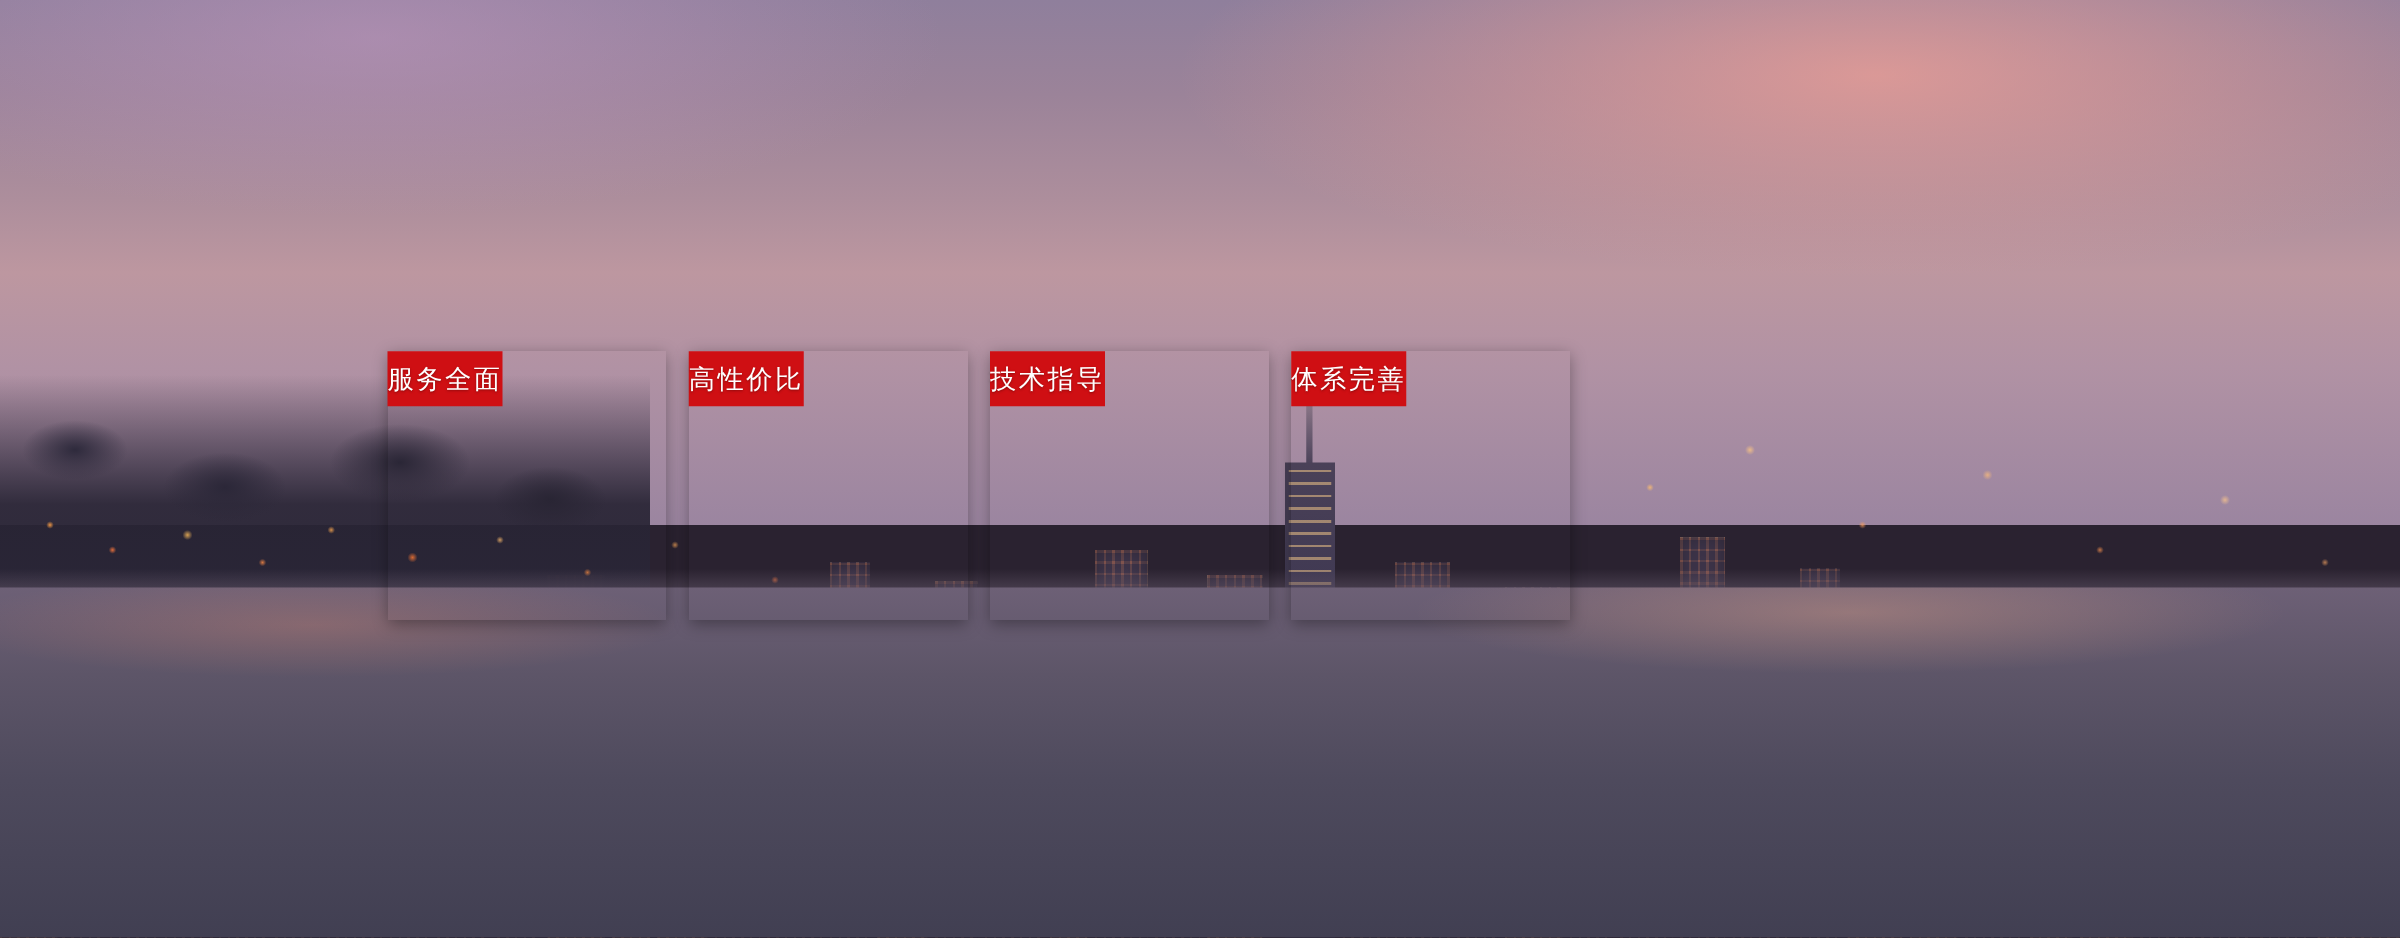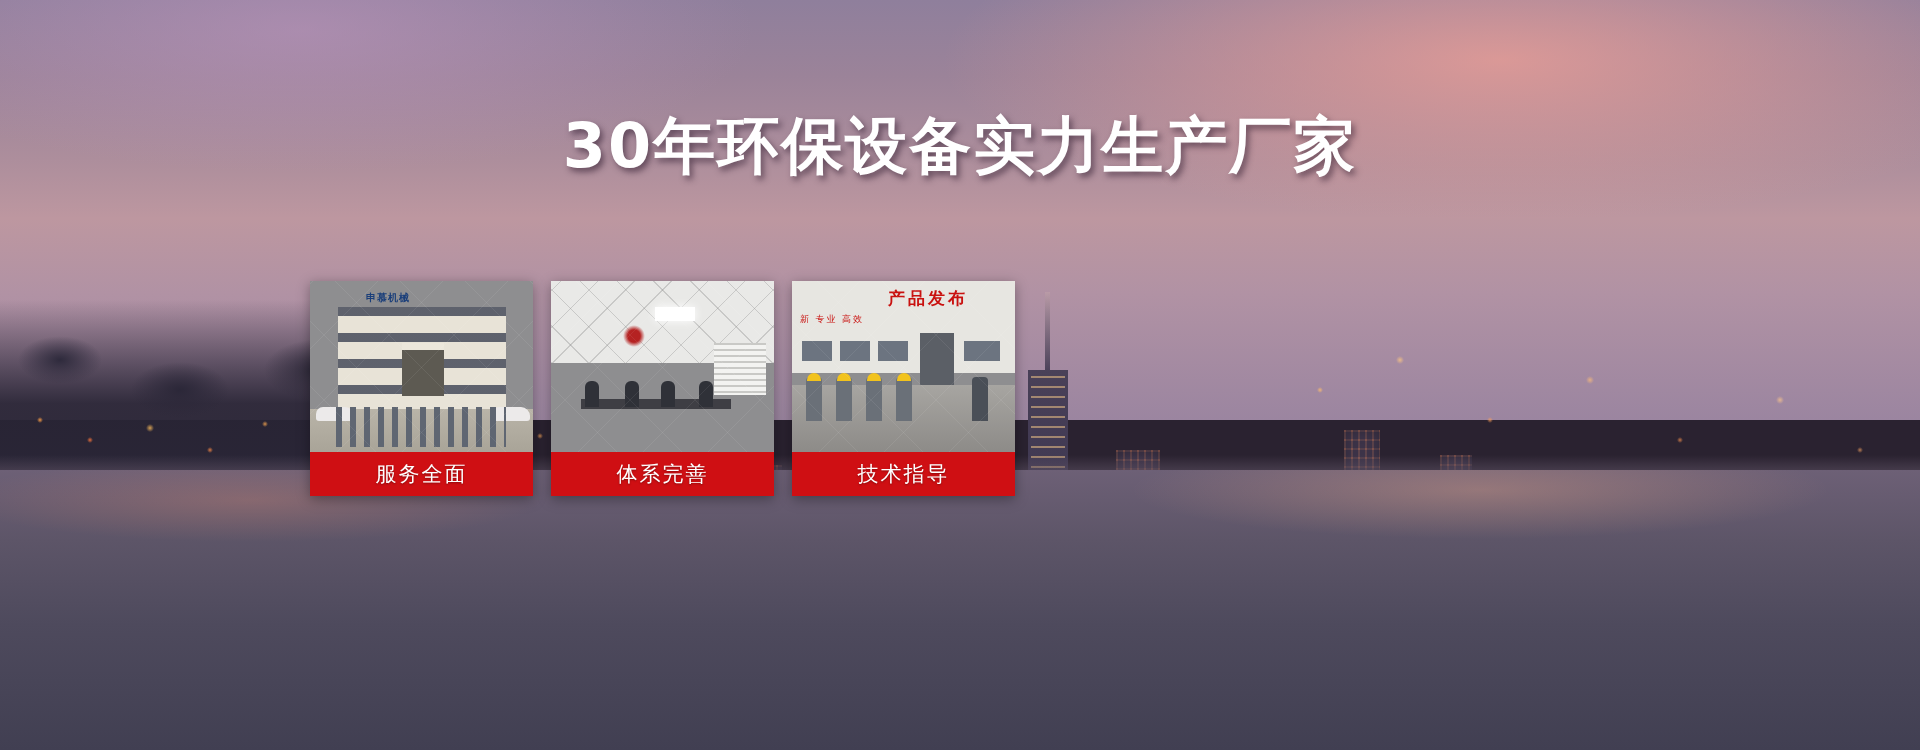--- a/index.html
+++ b/index.html
@@ -105,21 +105,21 @@
     font-family:"DejaVu Sans","Liberation Sans",sans-serif;
     box-shadow:0 2px 6px rgba(0,0,0,.30);
   }
 
   
   .cards{
     position:absolute;left:310px;top:281px;width:1250px;height:215px;
     display:flex;gap:18px;
   }
   .card{
-    width:223px;display:flex;flex-direction:column;
+    width:223px;display:flex;
     box-shadow:0 3px 12px rgba(0,0,0,.35);
   }
   .card .photo{
     height:171px;position:relative;overflow:hidden;background:#8e8e90;
   }
   .card .label{
     height:44px;background:#cf0f13;color:#fff;font-size:21px;
     display:flex;align-items:center;justify-content:center;letter-spacing:2px;
     font-family:"DejaVu Sans","Liberation Sans",sans-serif;
     text-shadow:0 1px 2px rgba(0,0,0,.35);
@@ -222,53 +222,49 @@
     <div class="bldg lit" style="left:1808px;width:40px;height:215px;"></div>
     <div class="bldg lit" style="left:1854px;width:66px;height:180px;"></div>
   </div>
   <div class="trees"></div>
   <div class="citylights"></div>
   <div class="rightlights"></div>
   <div class="horizon"></div>
   <div class="water"></div>
   <div class="waterglow"></div>
 
-  <div class="headline">30年环保设备实力生产厂家</div>
 
   <div class="cards">
 
     <div class="card">
       <div class="photo p1">
         <div class="blda"></div>
         <div class="sign">申慕机械</div>
         <div class="porch"></div>
         <div class="ground"></div>
         <div class="car" style="left:6px;"></div>
         <div class="car" style="left:182px;"></div>
         <div class="people"></div>
         <div class="wm"></div>
       </div>
       <div class="label">服务全面</div>
     </div>
 
-
     <div class="card">
-      <div class="photo p3">
-        <div class="ceil"></div>
-        <div class="panel"></div>
-        <div class="logo"></div>
-        <div class="blind"></div>
-        <div class="desk"></div>
-        <div class="pers" style="left:34px;"></div>
-        <div class="pers" style="left:74px;"></div>
-        <div class="pers" style="left:110px;"></div>
-        <div class="pers" style="left:148px;"></div>
+      <div class="photo p2">
+        <div class="pipe" style="left:18px;top:40px;width:190px;height:9px;"></div>
+        <div class="pipe" style="left:10px;top:64px;width:200px;height:8px;"></div>
+        <div class="pipe" style="left:24px;top:88px;width:180px;height:8px;"></div>
+        <div class="silo" style="left:150px;top:18px;width:14px;height:46px;"></div>
+        <div class="silo" style="left:170px;top:14px;width:14px;height:50px;"></div>
+        <div class="silo" style="left:190px;top:20px;width:14px;height:44px;"></div>
+        <div class="road"></div>
         <div class="wm"></div>
       </div>
-      <div class="label">体系完善</div>
+      <div class="label">高性价比</div>
     </div>
 
     <div class="card">
       <div class="photo p4">
         <div class="wall"></div>
         <div class="redsign">产品发布</div>
         <div class="slogan">新 专业 高效</div>
         <div class="win" style="left:10px;width:30px;"></div>
         <div class="win" style="left:48px;width:30px;"></div>
         <div class="win" style="left:86px;width:30px;"></div>
@@ -282,14 +278,30 @@
         <div class="worker" style="left:74px;"></div>
         <div class="helmet" style="left:75px;top:92px;"></div>
         <div class="worker" style="left:104px;"></div>
         <div class="helmet" style="left:105px;top:92px;"></div>
         <div class="worker" style="left:180px;background:#4a4f57;"></div>
         <div class="wm"></div>
       </div>
       <div class="label">技术指导</div>
     </div>
 
+    <div class="card">
+      <div class="photo p3">
+        <div class="ceil"></div>
+        <div class="panel"></div>
+        <div class="logo"></div>
+        <div class="blind"></div>
+        <div class="desk"></div>
+        <div class="pers" style="left:34px;"></div>
+        <div class="pers" style="left:74px;"></div>
+        <div class="pers" style="left:110px;"></div>
+        <div class="pers" style="left:148px;"></div>
+        <div class="wm"></div>
+      </div>
+      <div class="label">体系完善</div>
+    </div>
+
   </div>
 </div>
 
 </body></html>

